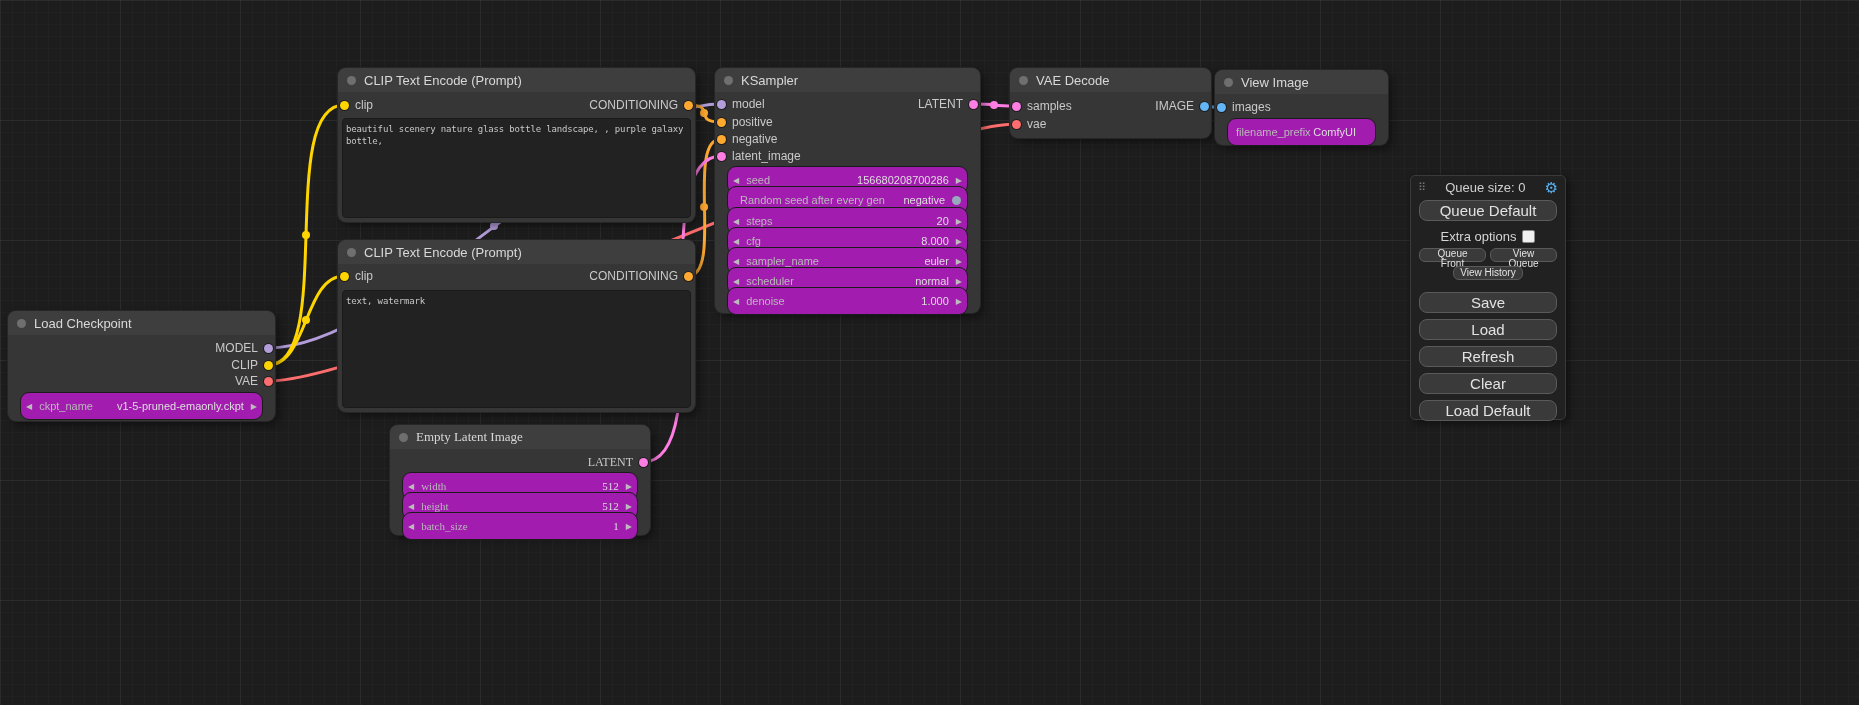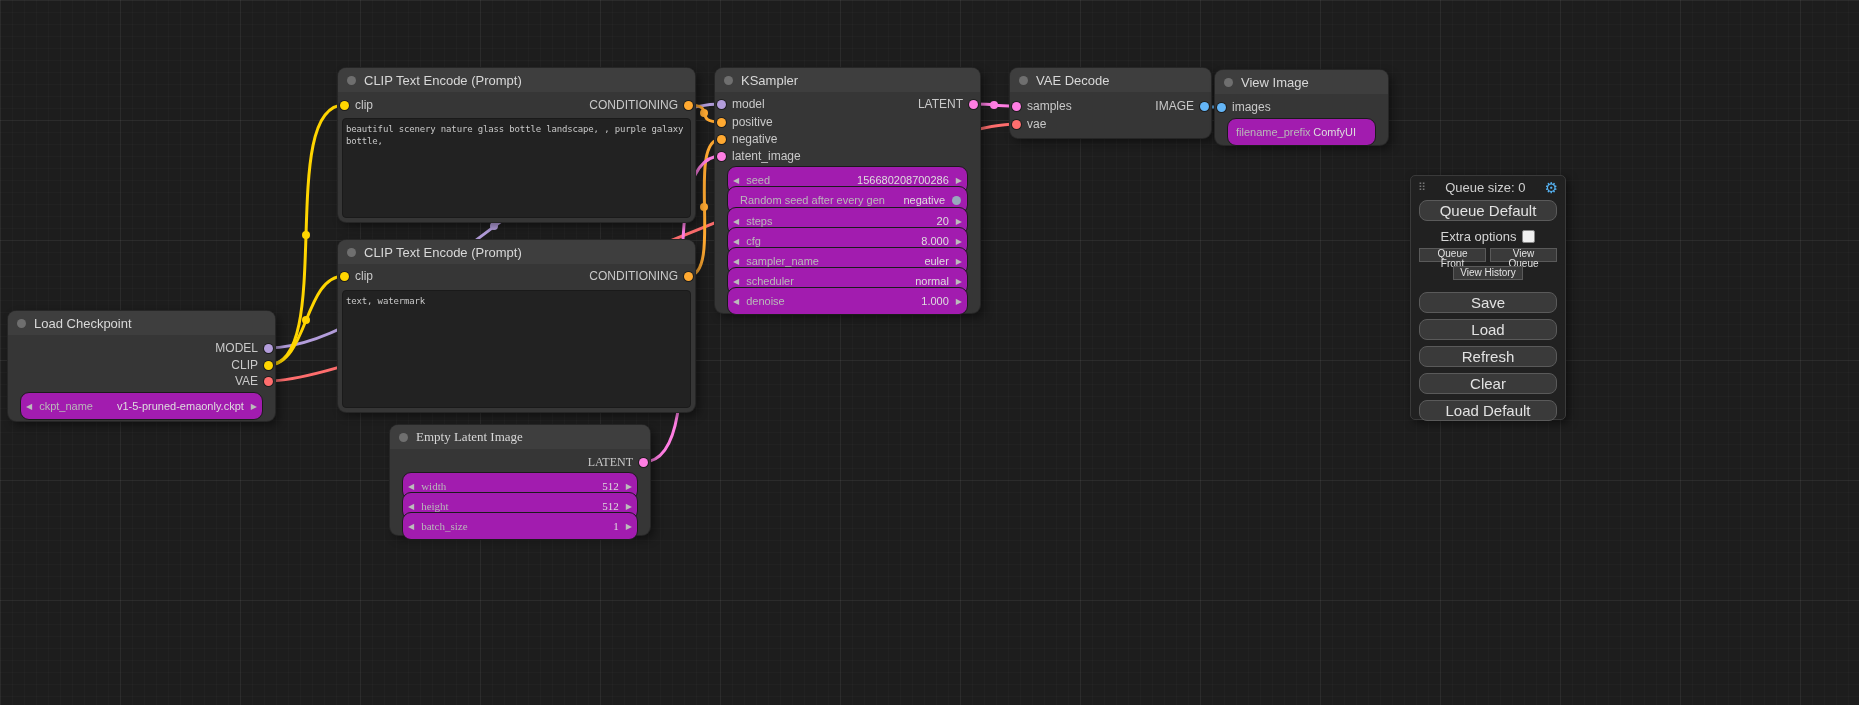--- a/index.html
+++ b/index.html
@@ -63,21 +63,21 @@
   .qp-gear{color:#55b1f0;font-size:15px;line-height:14px;cursor:pointer;}
   .qbtn{
     background:#3a3a3a;border:1px solid #5a5a5a;color:#e2e2e2;
     border-radius:8px;cursor:pointer;font-family:"Liberation Sans",sans-serif;
   }
   .qbtn-prompt{margin:3px 8px 0 8px;height:24px;font-size:15px;}
   .qp-extra{display:flex;align-items:center;justify-content:center;gap:6px;color:#d5d5d5;font-size:13px;margin-top:8px;}
   .qp-checkbox{width:11px;height:11px;background:#f0f0f0;border:1px solid #888;border-radius:2px;cursor:pointer;}
   .qp-row{display:flex;gap:4px;margin:4px 8px 0 8px;}
   .qp-row.center{justify-content:center;}
-  .qbtn-small{flex:1;height:14px;font-size:10px;border-radius:0;padding:0 6px;line-height:10px;}
+  .qbtn-small{flex:1;height:14px;font-size:10px;border-radius:6px;padding:0 6px;line-height:10px;}
   .qbtn-small.vh{flex:0 0 auto;}
   .qbtn-big{margin:0 8px 6px 8px;height:21px;font-size:15px;}
   .qp-biggroup{margin-top:12px;display:flex;flex-direction:column;}
 </style>
 </head>
 <body>
 
 <div id="canvas">
 
   <svg id="links" width="1859" height="705">

